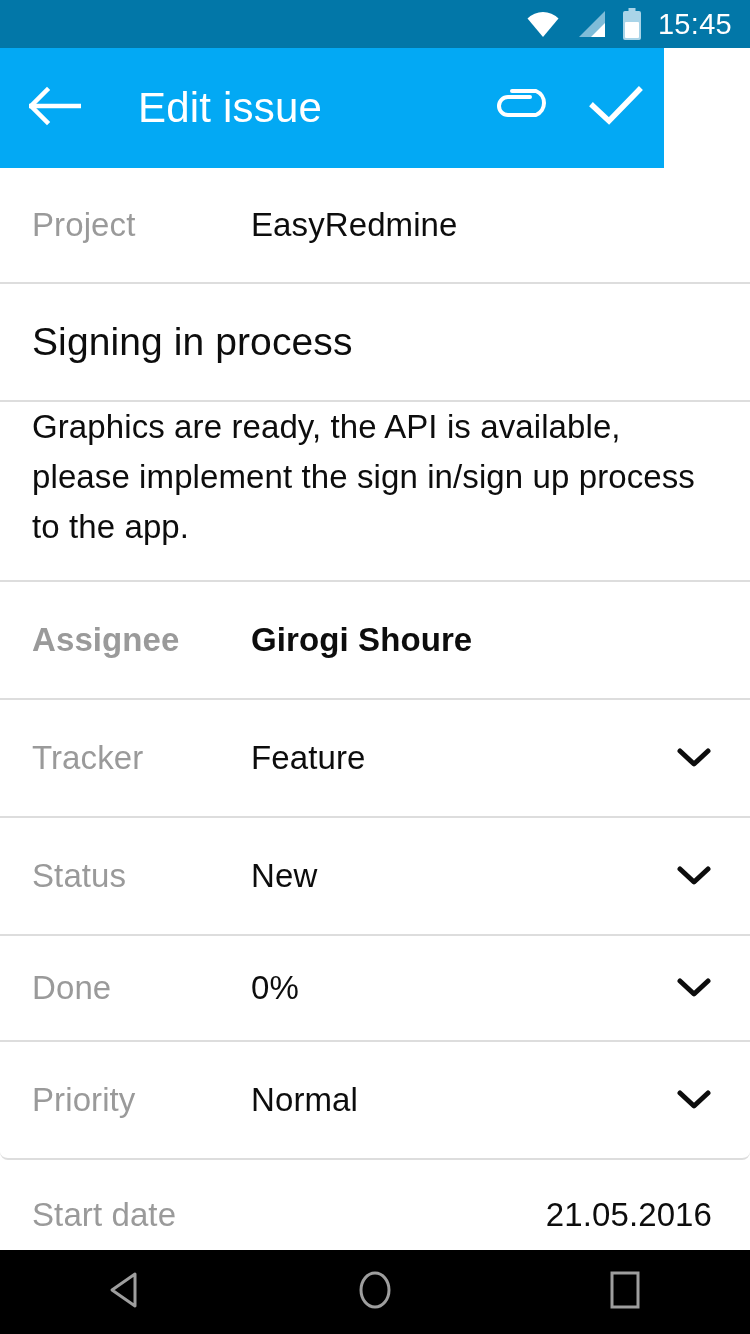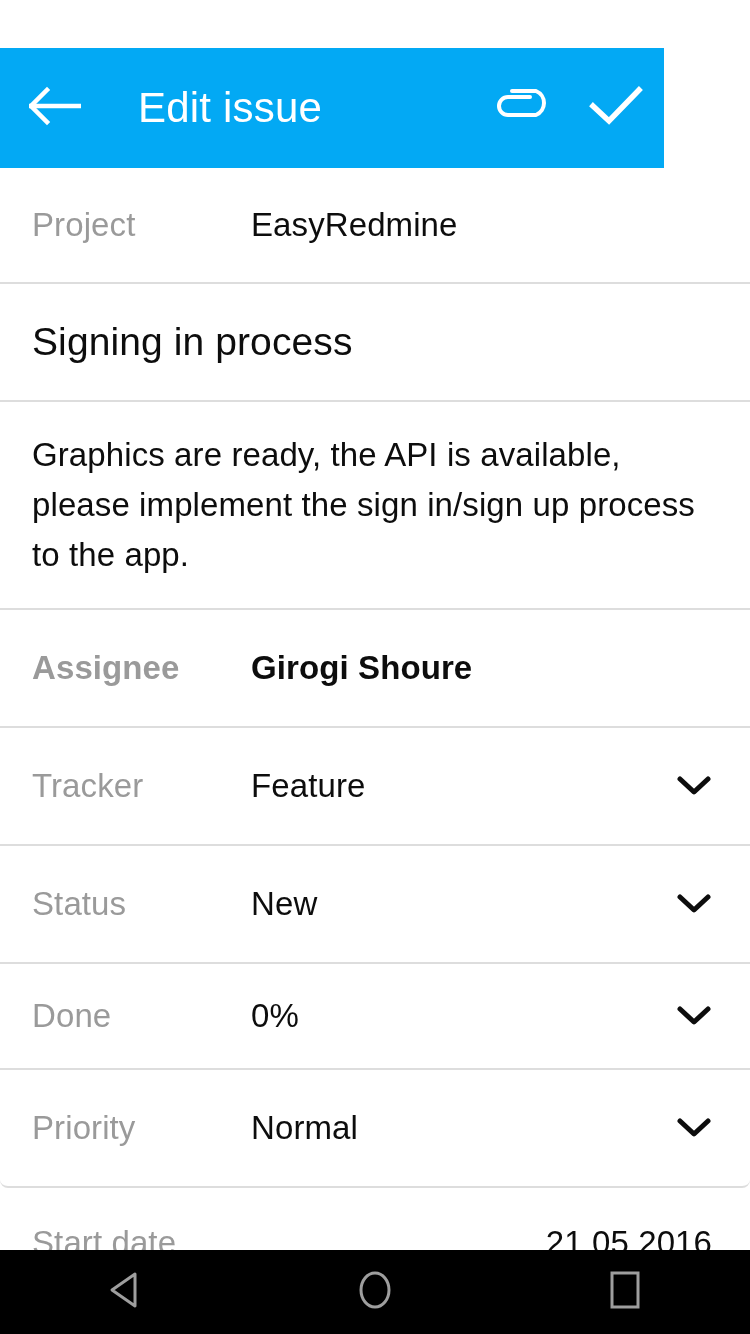--- a/index.html
+++ b/index.html
@@ -115,21 +115,21 @@
     width: 40px;
     display: flex;
     align-items: center;
     justify-content: center;
     flex-shrink: 0;
     margin-right: 4px;
   }
 
   #row-project   { height: 116px; align-items: center; }
   #row-subject   { height: 118px; }
-  #row-description { min-height: 152px; padding-top: 28px; padding-bottom: 28px; align-items: flex-start; }
+  #row-description { min-height: 152px; padding-bottom: 28px; align-items: flex-start; }
   #row-assignee  { height: 118px; font-weight: bold; }
   #row-tracker   { height: 118px; justify-content: space-between; }
   #row-status    { height: 118px; }
   #row-done      { height: 106px; }
   #row-priority  { height: 118px; border-radius: 8px; }
   #row-startdate { height: 110px; border-bottom: none; }
 
   .full-text {
     color: #0d0d0d;
     font-size: 39px;
@@ -160,20 +160,45 @@
     display: flex;
     align-items: center;
     justify-content: center;
   }
 </style>
 </head>
 <body>
 
 <div id="screen">
 
+  <div id="status-bar">
+
+    <span class="status-icon">
+      <svg width="34" height="28" viewBox="0 0 34 28">
+        <path d="M17 27 L1.5 8.5 A22 22 0 0 1 32.5 8.5 Z" fill="#ffffff"></path>
+      </svg>
+    </span>
+
+    <span class="status-icon">
+      <svg width="30" height="28" viewBox="0 0 30 28">
+        <path d="M29 1 L29 27 L3 27 Z" fill="#7fbcd8"></path>
+        <path d="M29 13 L29 27 L15 27 Z" fill="#ffffff"></path>
+      </svg>
+    </span>
+
+    <span class="status-icon">
+      <svg width="20" height="32" viewBox="0 0 20 32">
+        <rect x="6.5" y="0" width="7" height="3.5" fill="#a9d4e8"></rect>
+        <rect x="1" y="3" width="18" height="29" rx="2" fill="#a9d4e8"></rect>
+        <rect x="3" y="14" width="14" height="16" rx="1" fill="#ffffff"></rect>
+      </svg>
+    </span>
+
+    <span class="status-time">15:45</span>
+  </div>
 
   <div id="app-bar">
 
     <div id="back-button">
       <span>
         <svg width="52" height="40" viewBox="0 0 52 40">
           <path d="M2 20 L50 20" stroke="#ffffff" stroke-width="4.5" stroke-linecap="square"></path>
           <path d="M18 4 L2 20 L18 36" stroke="#ffffff" stroke-width="4.5" fill="none" stroke-linecap="square" stroke-linejoin="miter"></path>
         </svg>
       </span>

